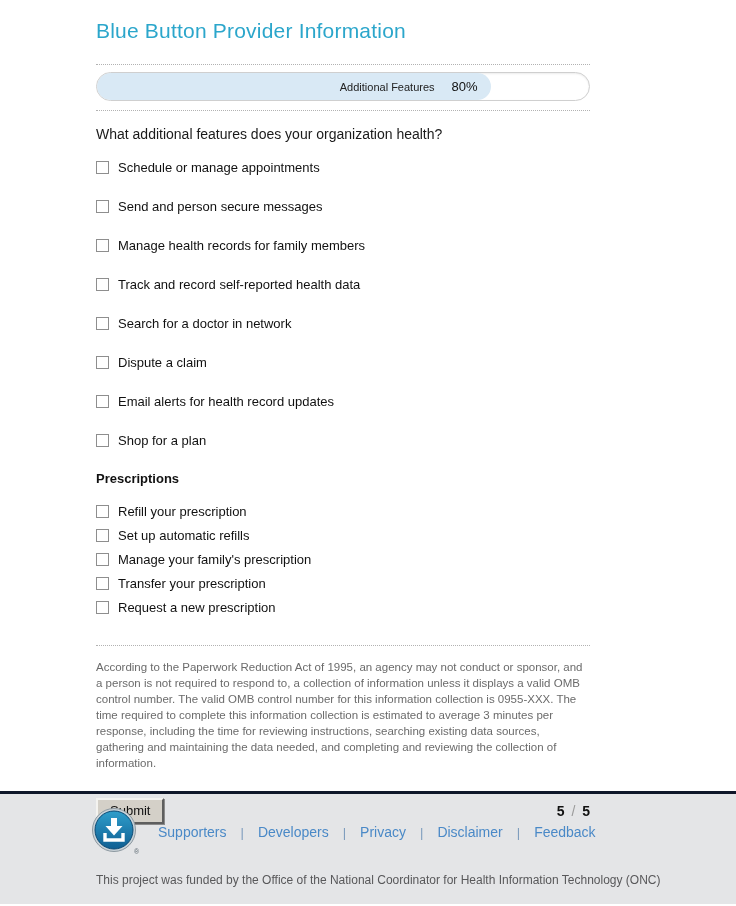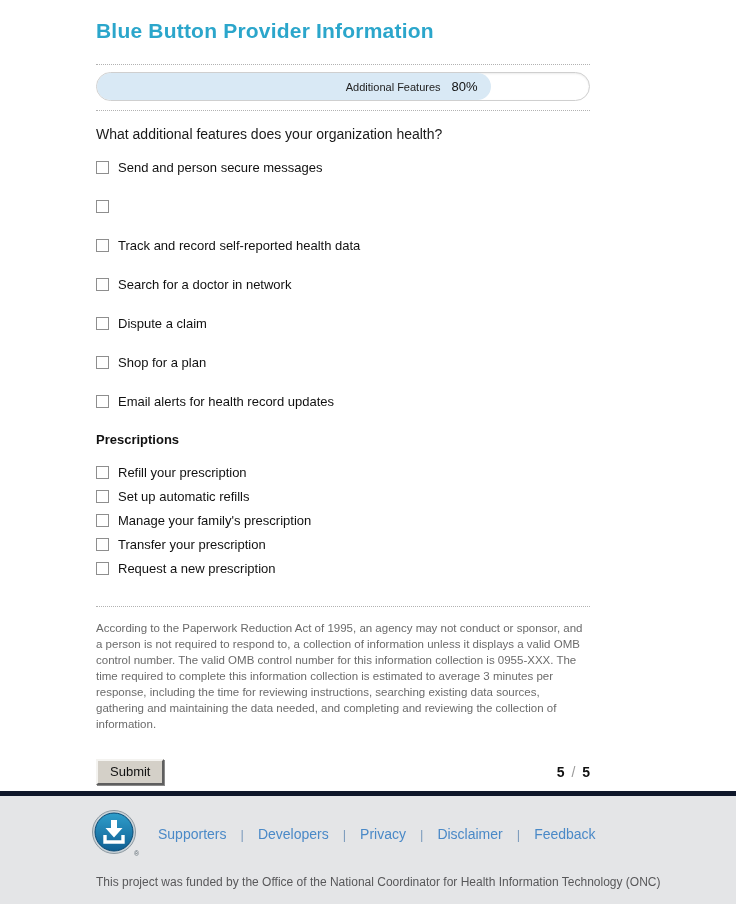--- a/index.html
+++ b/index.html
@@ -1,31 +1,31 @@
 <!DOCTYPE html>
 <html><head>
 <meta charset="utf-8">
 <style>
   * { margin: 0; padding: 0; box-sizing: border-box; }
   html, body { width: 736px; height: 906px; background: #ffffff; overflow: hidden;
     font-family: "Liberation Sans", sans-serif; }
   .main { height: 791px; }
   .content { margin-left: 96px; width: 494px; }
 
-  .page-title { padding-top: 19px; font-size: 21px; font-weight: bold; color: #2ba6cb; letter-spacing: 0.2px; }
+  .page-title { padding-top: 19px; font-size: 21px; font-weight: normal; color: #2ba6cb; letter-spacing: 0.2px; }
 
   .dotted-sep { border: 0; border-top: 1px dotted #b2b2b2; height: 0; width: 494px; }
   .sep1 { margin-top: 21px; }
   .sep2 { margin-top: 9px; }
   .sep3 { margin-top: 30px; }
 
   .progress-wrap { margin-top: 7px; height: 29px; border: 1px solid #cfcfcf; border-radius: 15px;
     background: #ffffff; box-shadow: inset 0 1px 2px rgba(0,0,0,0.08); overflow: hidden; }
   .progress-fill { height: 100%; background: #d9e9f5; border-radius: 15px;
-    display: flex; align-items: center; justify-content: flex-end; gap: 11px; padding-right: 13px; }
+    display: flex; align-items: center; justify-content: flex-end; gap: 17px; padding-right: 13px; }
   .progress-label { font-size: 11px; color: #222222; }
   .progress-pct { font-size: 13px; font-weight: normal; color: #111111; }
 
   .question { margin-top: 15px; font-size: 14px; color: #1a1a1a; }
 
   .check-list { margin-top: 17px; list-style: none; }
   .check-row { display: flex; align-items: center; gap: 9px; height: 16px; }
   .features .check-row { margin-bottom: 23px; }
   .rx .check-row { margin-bottom: 8px; }
   .checkbox { width: 13px; height: 13px; border: 1px solid #8e8e8e; background: #ffffff; flex: 0 0 auto; }
@@ -37,21 +37,21 @@
 
   .actions { margin-top: 27px; display: flex; align-items: center; justify-content: space-between; width: 494px; }
   .submit-btn { font-family: "Liberation Sans", sans-serif; font-size: 13px; color: #111;
     background: #d4d0c8; padding: 3px 12px 4px;
     border-style: solid; border-width: 2px; border-color: #f4f3f0 #5e5e5e #5e5e5e #f4f3f0;
     box-shadow: 1px 1px 0 #8a8a8a; cursor: pointer; }
   .page-indicator { font-size: 14px; color: #111111; }
   .page-indicator .num { font-weight: bold; }
   .page-indicator .sep { color: #9a9a9a; padding: 0 3px; font-weight: normal; }
 
-  .footer { height: 113px; background: #e4e5e7; border-top: 5px solid #0f172a; padding: 14px 0 0 92px; }
+  .footer { height: 113px; background: #e4e5e7; border-top: 3px solid #0f172a; padding: 14px 0 0 92px; }
   .footer-top { display: flex; align-items: center; }
   .bb-logo { width: 48px; height: 48px; position: relative; flex: 0 0 auto; }
   .footer-links { display: flex; align-items: center; margin-left: 18px; }
   .footer-links .link-item { display: flex; align-items: center; }
   .footer-link { font-size: 14px; color: #4a89c7; text-decoration: none; cursor: pointer; }
   .pipe { color: #7d9cbd; font-size: 13px; padding: 0 14px; }
   .footer-links .link-item:last-child .pipe { display: none; }
   .funded-text { margin-top: 17px; margin-left: 4px; font-size: 12px; color: #58585a; }
 </style>
 </head>
@@ -70,44 +70,49 @@
       </div>
     </div>
 
     <hr class="dotted-sep sep2">
 
     <div class="question">What additional features does your organization health?</div>
 
     <ul class="check-list features">
         <li class="check-row">
         <span class="checkbox"></span>
+        <span class="check-label">Schedule or manage appointments</span>
+      </li>
+        <li class="check-row">
+        <span class="checkbox"></span>
         <span class="check-label">Send and person secure messages</span>
       </li>
         <li class="check-row">
         <span class="checkbox"></span>
+        <span class="check-label">Manage health records for family members</span>
       </li>
         <li class="check-row">
         <span class="checkbox"></span>
         <span class="check-label">Track and record self-reported health data</span>
       </li>
         <li class="check-row">
         <span class="checkbox"></span>
         <span class="check-label">Search for a doctor in network</span>
       </li>
         <li class="check-row">
         <span class="checkbox"></span>
         <span class="check-label">Dispute a claim</span>
       </li>
         <li class="check-row">
         <span class="checkbox"></span>
-        <span class="check-label">Shop for a plan</span>
+        <span class="check-label">Email alerts for health record updates</span>
       </li>
         <li class="check-row">
         <span class="checkbox"></span>
-        <span class="check-label">Email alerts for health record updates</span>
+        <span class="check-label">Shop for a plan</span>
       </li>
       </ul>
 
     <div class="rx-heading">Prescriptions</div>
 
     <ul class="check-list rx">
         <li class="check-row">
         <span class="checkbox"></span>
         <span class="check-label">Refill your prescription</span>
       </li>

